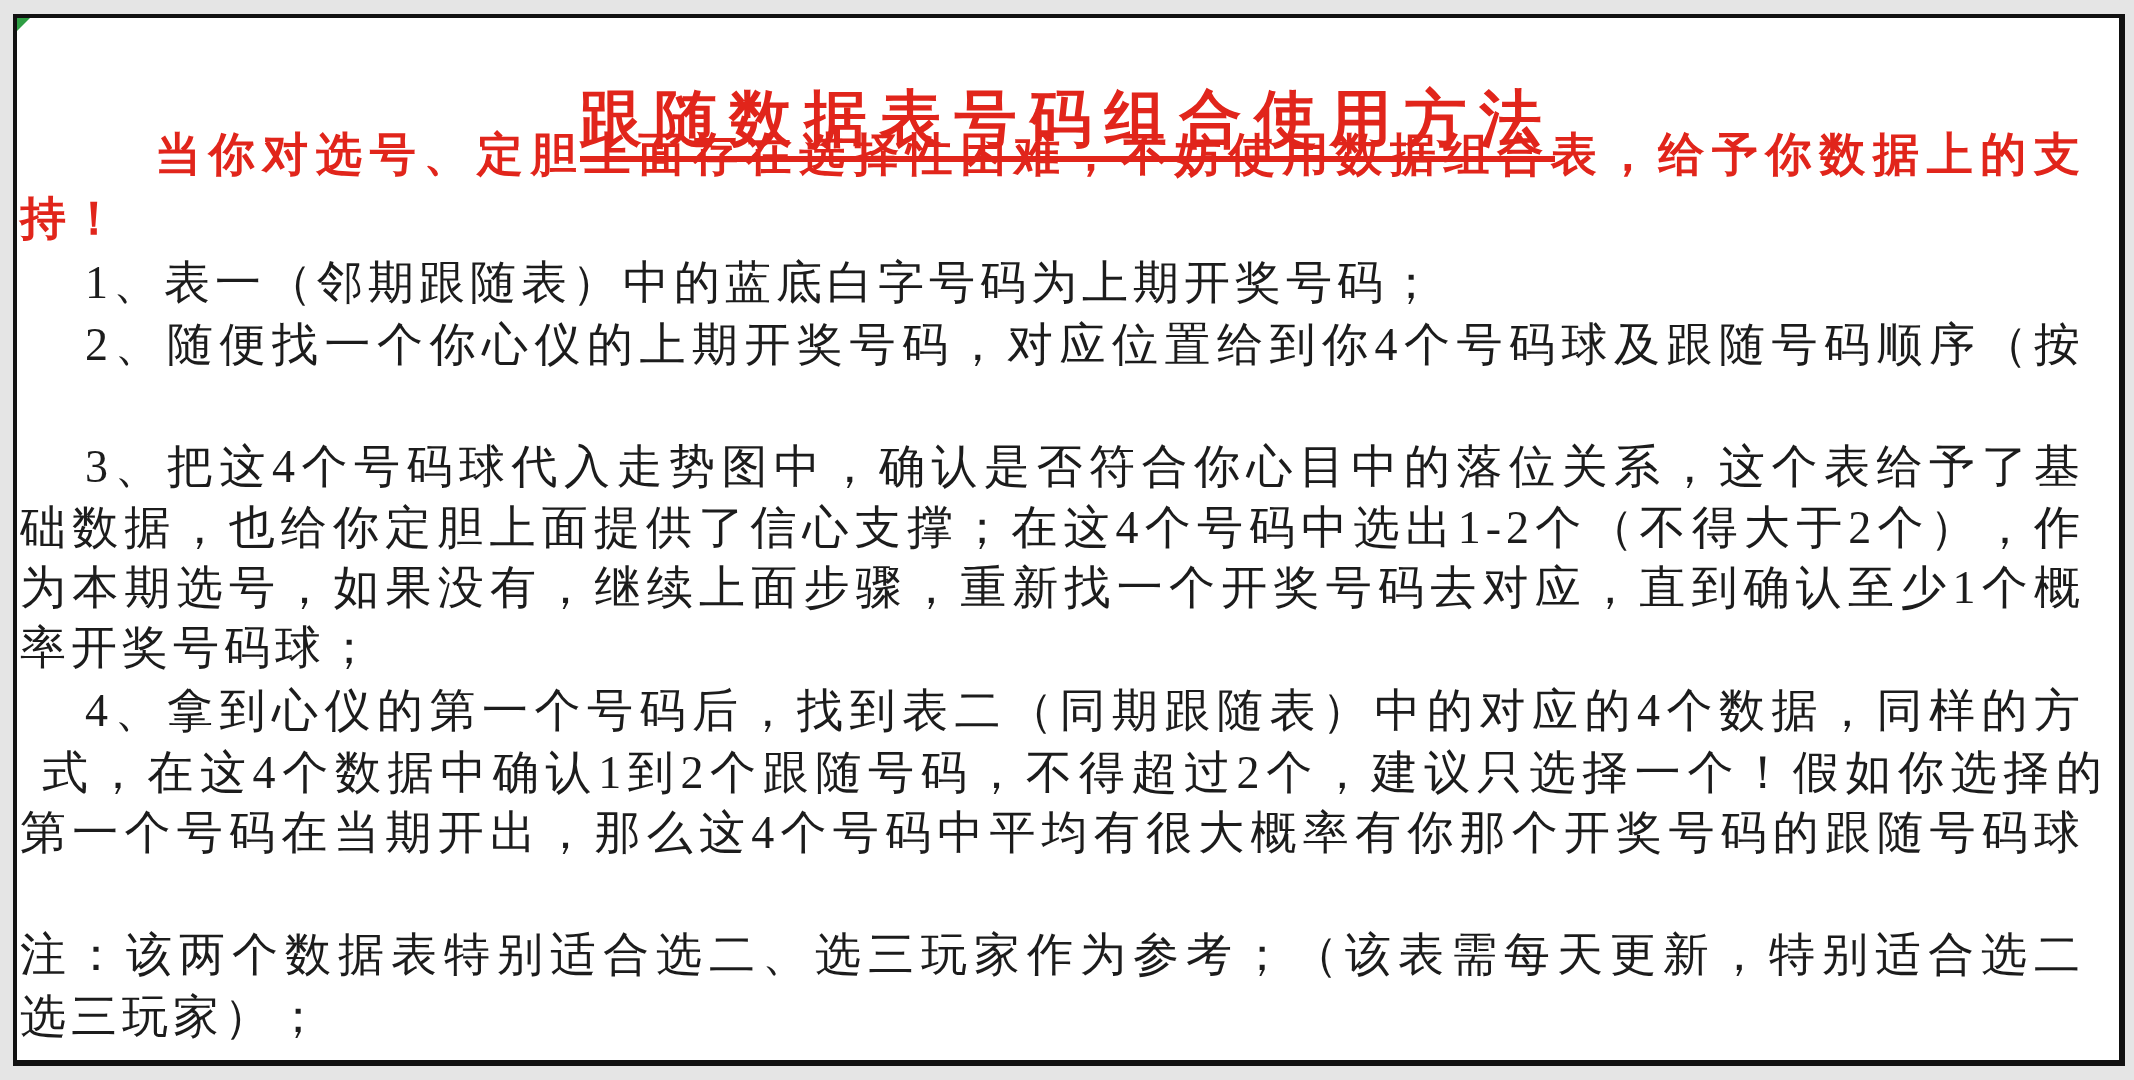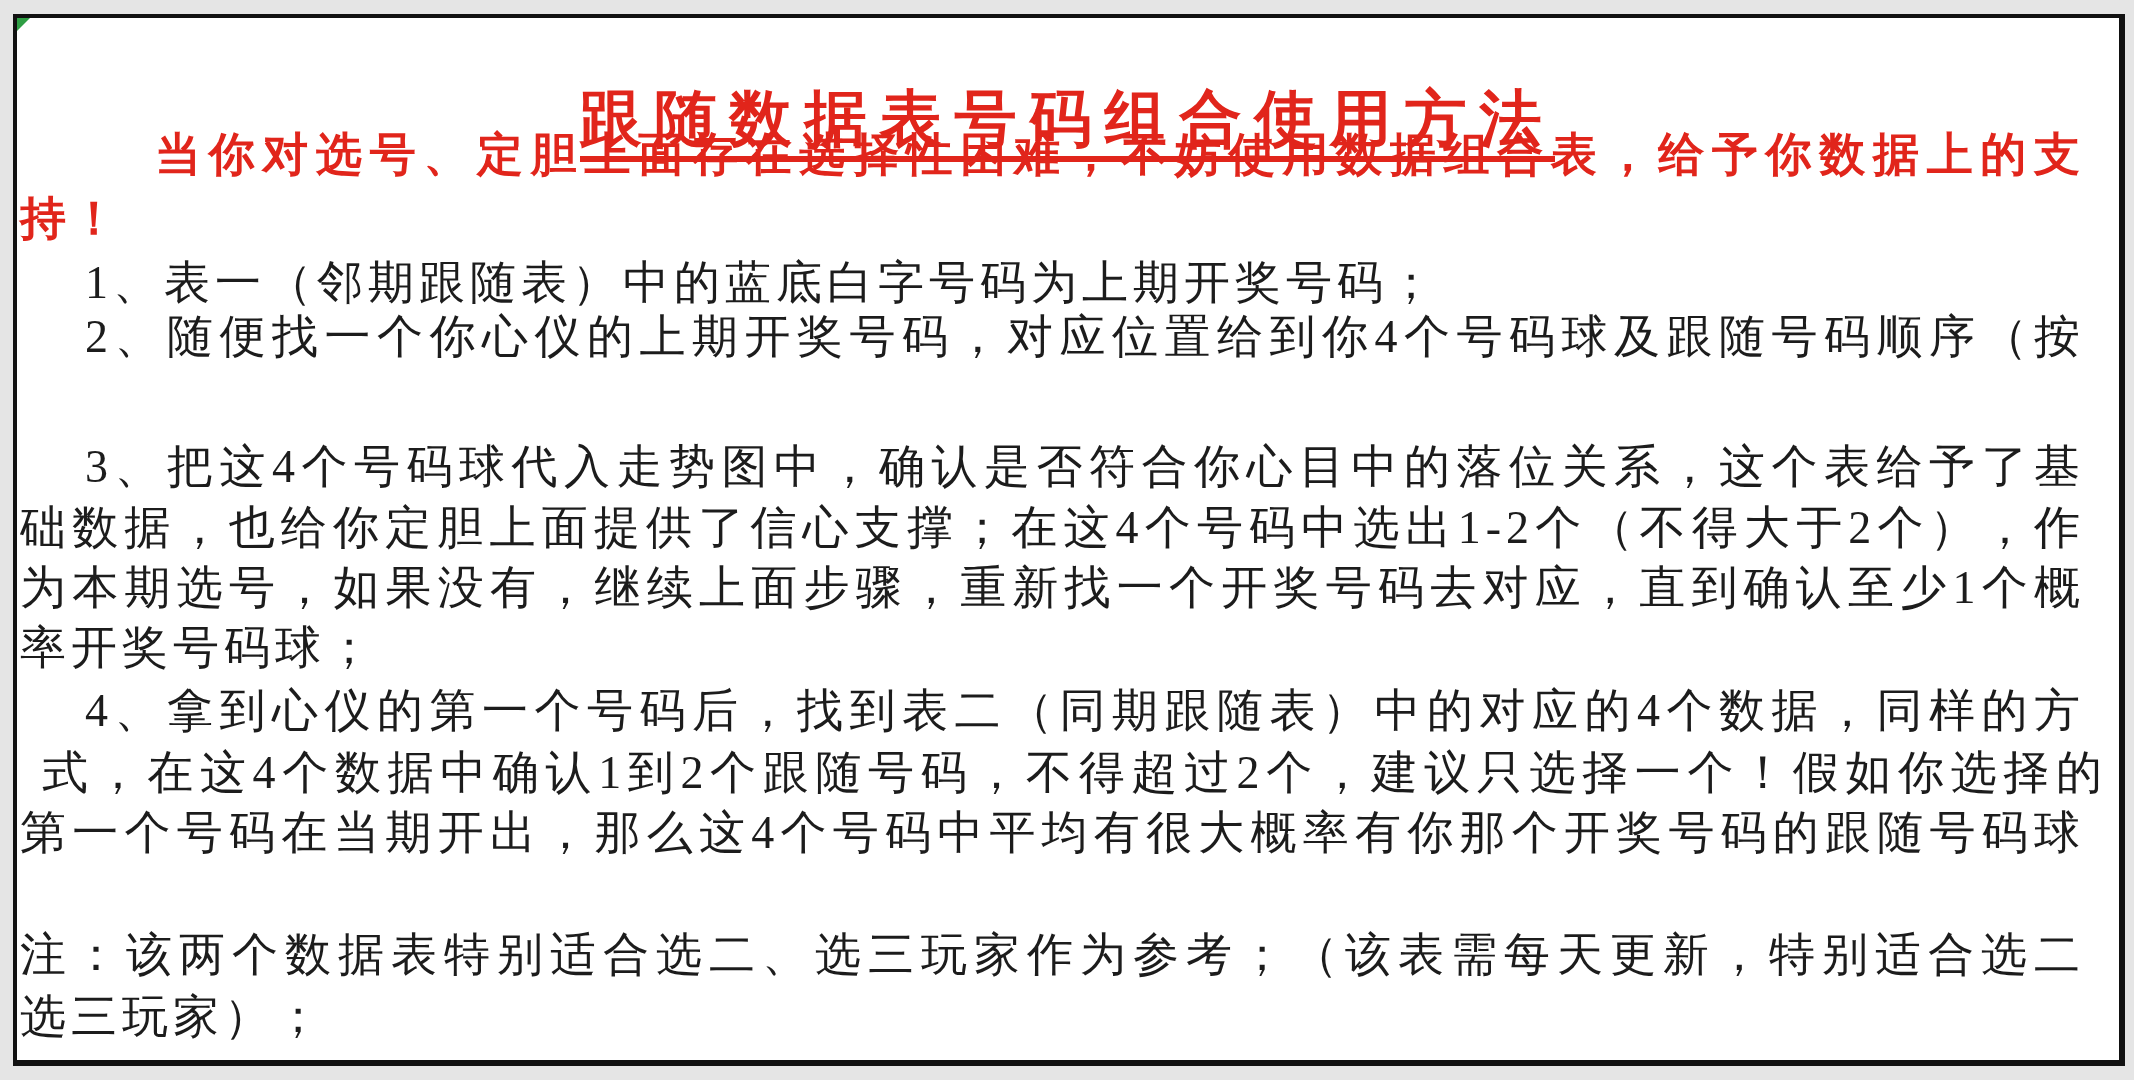--- a/index.html
+++ b/index.html
@@ -74,21 +74,21 @@
     text-align-last: justify;
     text-justify: inter-character;
   }
   
   .indent-num  { left: 85px;  width: 2000px; }
   .indent-intro{ left: 155px; width: 1930px; }
 
   .t-red1 { top: 128px; }
   .t-red2 { top: 192px; }
   .t0  { top: 256px; }
-  .t1  { top: 310px; }
+  .t1  { top: 318px; }
   .t2  { top: 380px; }
   .t3  { top: 440px; }
   .t4  { top: 501px; }
   .t5  { top: 561px; }
   .t6  { top: 621px; }
   .t7  { top: 684px; }
   .t8  { top: 746px; margin-left: 22px; }
   .t9  { top: 806px; }
   .t10 { top: 868px; }
   .t11 { top: 928px; }

